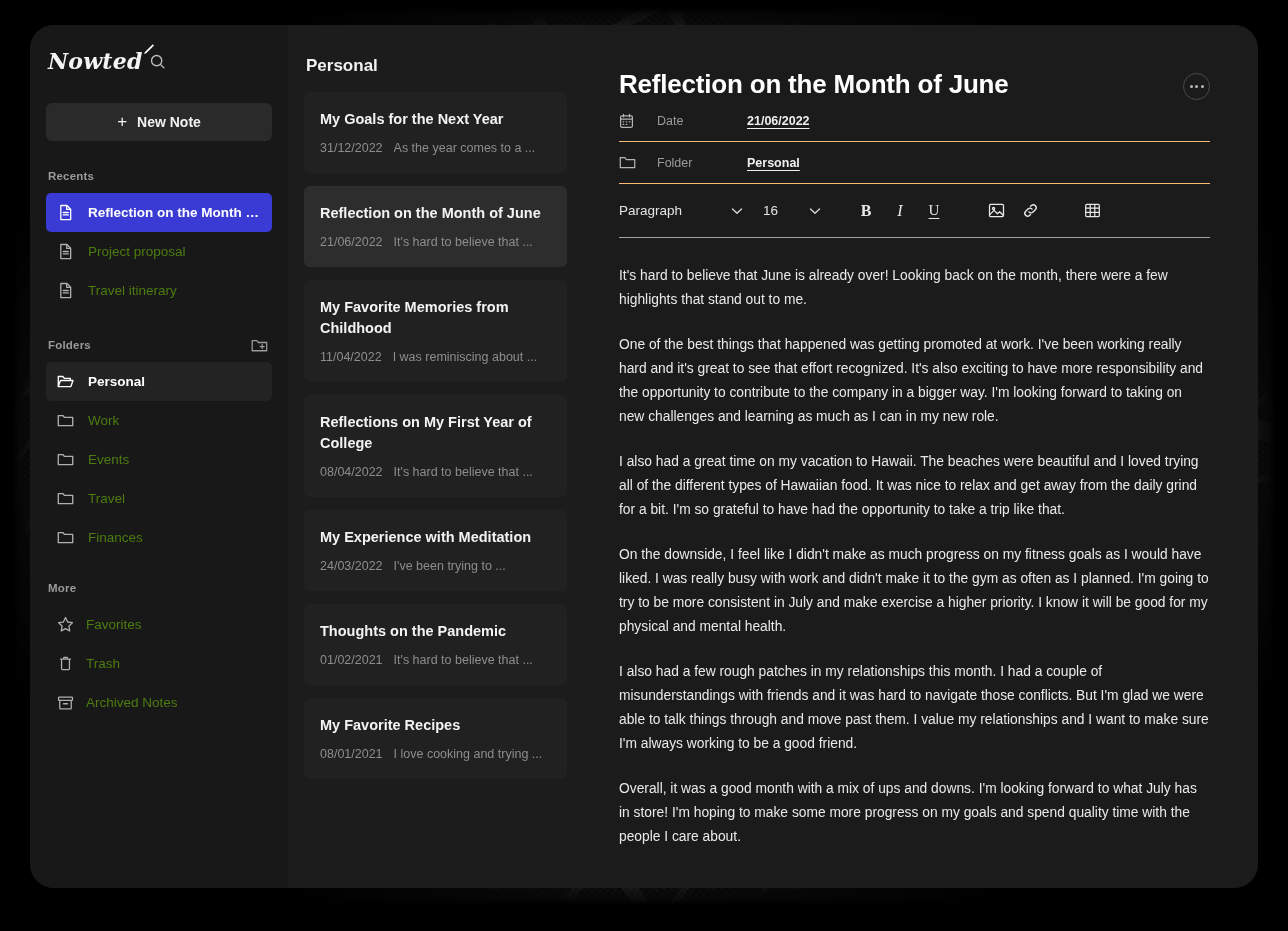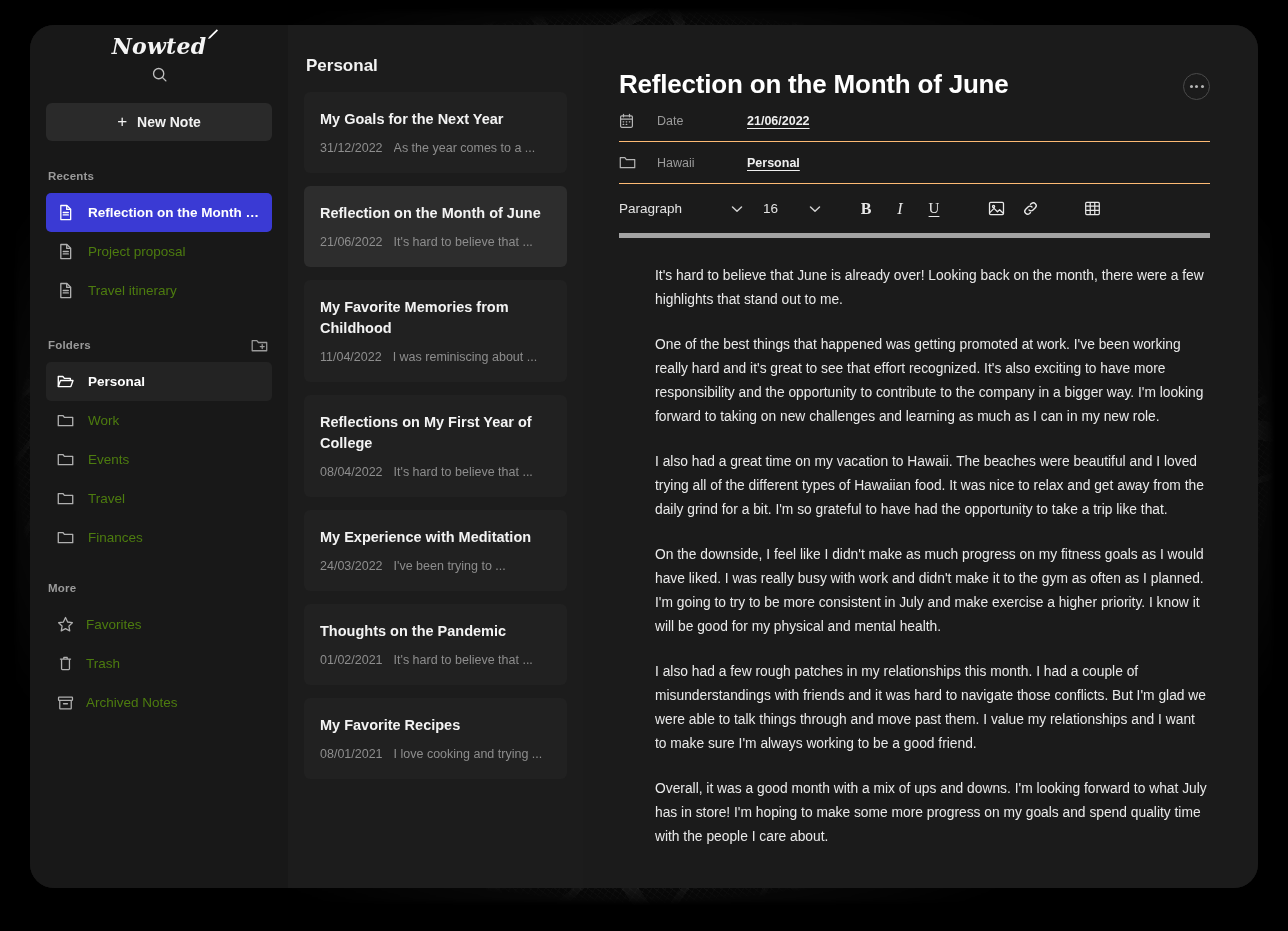--- a/index.html
+++ b/index.html
@@ -33,21 +33,21 @@
   }
 
   
   .window {
     position: absolute; left: 30px; top: 25px; width: 1228px; height: 863px;
     background: #181818; border-radius: 24px; overflow: hidden; display: flex;
   }
 
   
   .sidebar { width: 258px; height: 100%; background:#181818; flex: 0 0 258px; padding: 0 16px; }
-  .brand-row { height: 64px; display:flex; align-items:center; justify-content:flex-start; padding: 8px 2px 0 2px; flex-direction: column; }
+  .brand-row { height: 64px; display:flex; align-items:center; justify-content:flex-start; padding: 8px 2px 0 2px; }
   .brand { position: relative; display:inline-block; }
   .brand-text {
     font-family: "DejaVu Serif", serif; font-style: italic; font-weight: 700;
     font-size: 22px; color:#f4f4f4; letter-spacing: .2px;
   }
   .brand-pen { position:absolute; right:-14px; top:-6px; width:14px; height:14px; }
   .search-btn { width:30px;height:30px;display:flex;align-items:center;justify-content:center;border:none;background:transparent;cursor:pointer; }
 
   .new-note {
     margin: 14px 0 0 0; width: 100%; height: 38px; border-radius: 6px;
@@ -100,31 +100,31 @@
     display:flex;align-items:center;justify-content:center;gap:2.5px;cursor:pointer;margin-top:4px;
   }
   .more-btn i { width:3px;height:3px;border-radius:50%;background:#b5b5b5;display:block; }
 
   .meta-row { display:flex; align-items:center; height:42px; border-bottom:1px solid #fdba74; }
   .meta-row:first-of-type { margin-top: 18px; }
   .meta-ico { width:20px; flex:0 0 20px; display:flex; align-items:center; }
   .meta-label { color:#9b9b9b; font-size:12.5px; width:108px; flex:0 0 108px; padding-left:18px; }
   .meta-value { color:#efefef; font-size:12.5px; font-weight:600; text-decoration:underline; text-underline-offset:3px; cursor:pointer; }
 
-  .toolbar { display:flex; align-items:center; height:54px; border-bottom:5px solid #a3a3a3; gap:0; }
+  .toolbar { display:flex; align-items:center; height:54px; border-bottom:1px solid #a3a3a3; gap:0; }
   .tb-select { display:flex; align-items:center; gap:8px; background:transparent;border:none;color:#e3e3e3;font-size:13.5px;cursor:pointer;font-family:"Liberation Sans",sans-serif; }
   .tb-select.para { width:124px; justify-content:space-between; }
   .tb-select.size { width:58px; justify-content:space-between; margin-left:20px; }
   .tb-sep { width: 28px; }
   .tb-btn { width:34px;height:30px;display:flex;align-items:center;justify-content:center;background:transparent;border:none;cursor:pointer;color:#e8e8e8; }
   .tb-btn.b { font-size:16px; font-weight:700; font-family:"Liberation Serif",serif; }
   .tb-btn.i { font-size:16px; font-style:italic; font-family:"Liberation Serif",serif; }
   .tb-btn.u { font-size:15px; text-decoration:underline; text-underline-offset:3px; font-family:"Liberation Serif",serif; }
 
-  .ed-body { padding-top: 26px; margin-left: 36px; }
+  .ed-body { padding-top: 26px; }
   .ed-body p { color:#e9e9e9; font-size:13.8px; line-height:1.72; margin-bottom: 22px; }
 
   svg { display:block; }
 </style>
 </head>
 <body>
 
 <div id="stage">
   <div class="glow"></div>
   <div class="grain"></div>
@@ -371,21 +371,21 @@
         <span class="meta-label">Date</span>
         <span class="meta-value">21/06/2022</span>
       </div>
 
       <div class="meta-row">
         <span class="meta-ico">
           <svg width="17" height="15" viewBox="0 0 18 16" fill="none" stroke="#b5b5b5" stroke-width="1.3">
             <path d="M1.3 13.5V2.9h4.9l1.6 2h8.9v8.6z" stroke-linejoin="round"></path>
           </svg>
         </span>
-        <span class="meta-label">Hawaii</span>
+        <span class="meta-label">Folder</span>
         <span class="meta-value">Personal</span>
       </div>
 
       <div class="toolbar">
         <button class="tb-select para">
           <span>Paragraph</span>
           <span>
             <svg width="12" height="8" viewBox="0 0 12 8" fill="none" stroke="#cfcfcf" stroke-width="1.5">
               <path d="M1.5 2 L6 6.3 L10.5 2" stroke-linecap="round" stroke-linejoin="round"></path>
             </svg>

